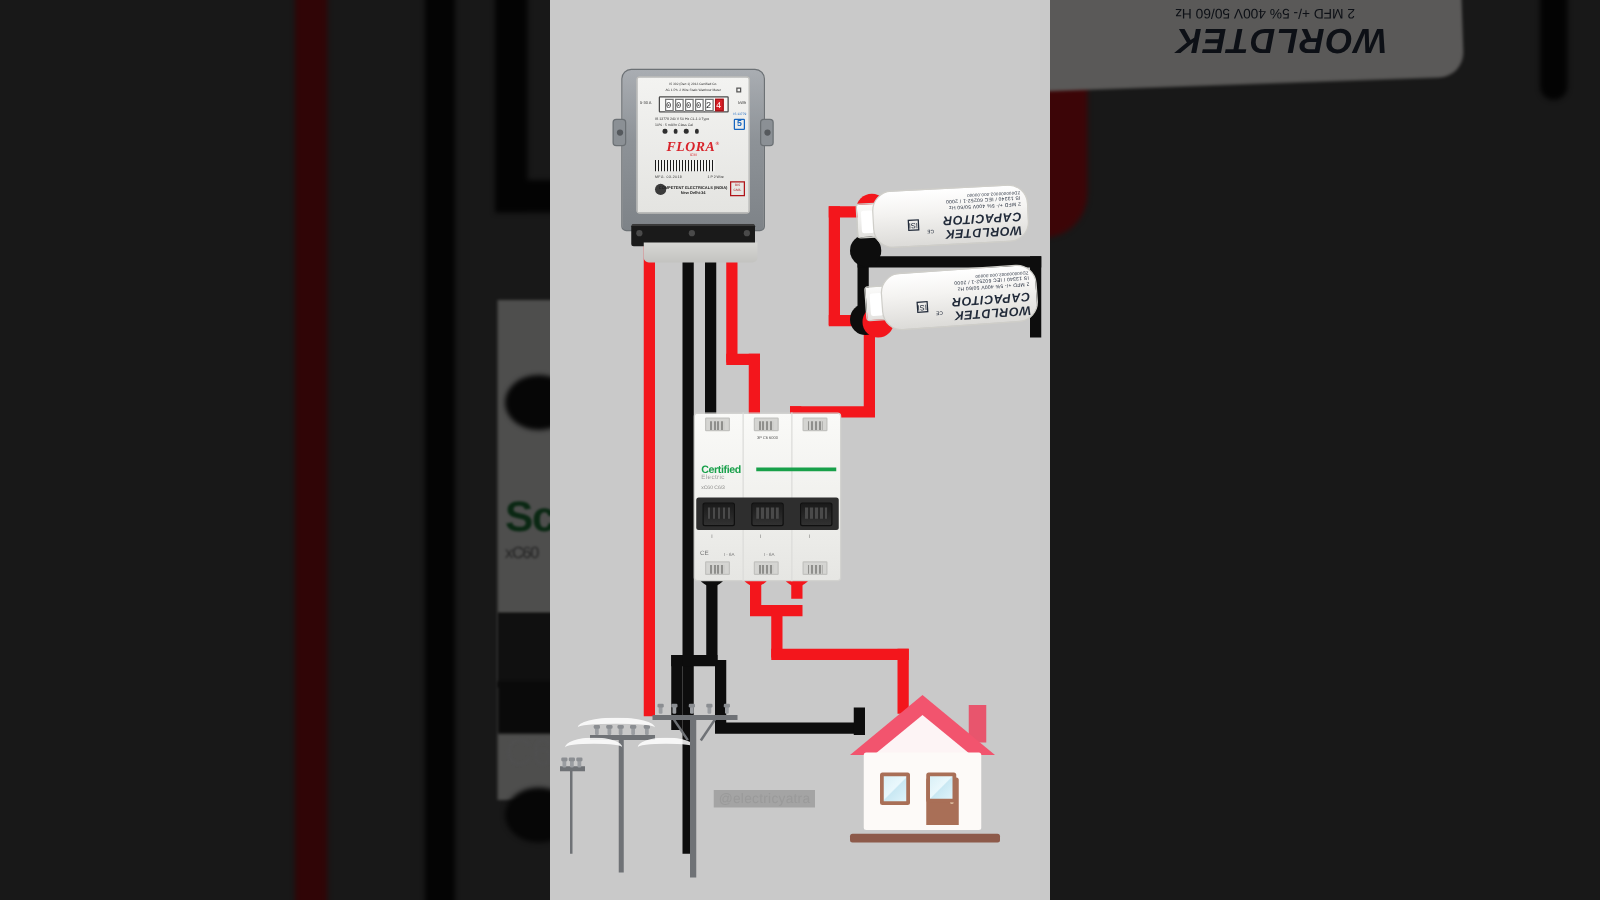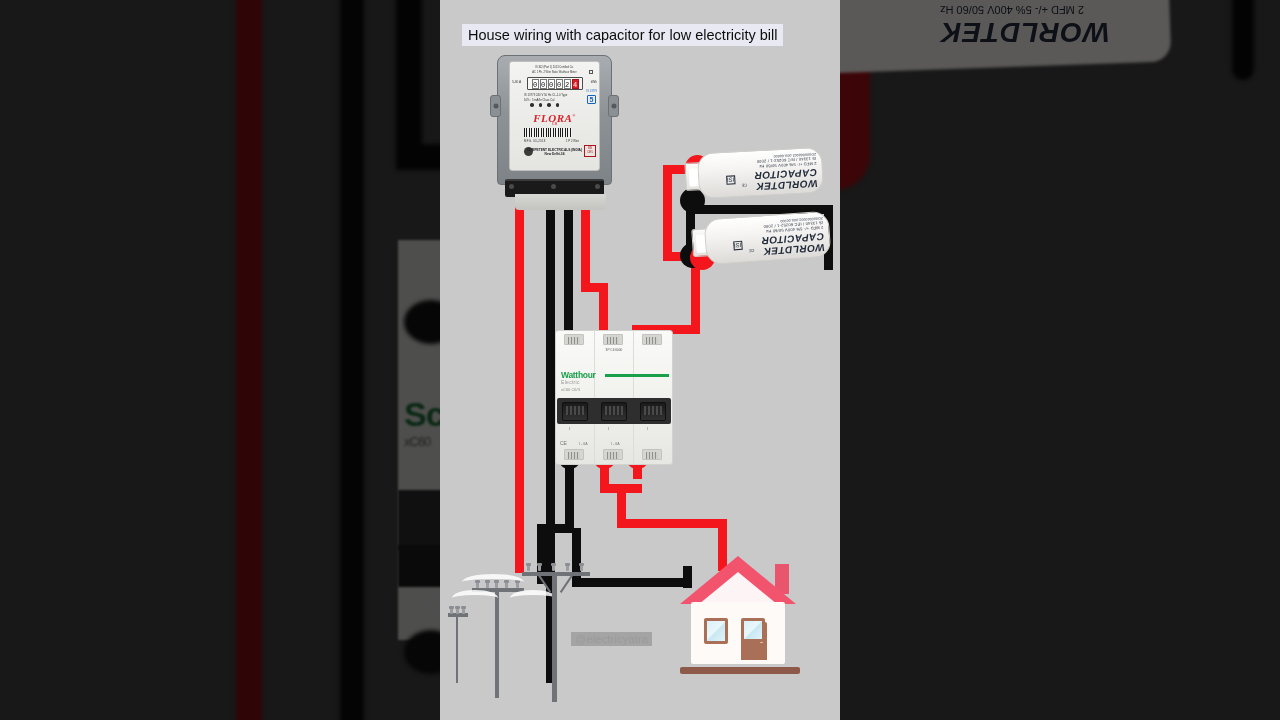--- a/index.html
+++ b/index.html
@@ -463,23 +463,20 @@
         <span class="sub">2 MFD +/- 5% 400V 50/60 Hz</span>
       </div>
       <div class="bgr-blackwire"></div>
     </div>
 
     <div class="bg-darken"></div>
   </div>
 
   <div id="panel">
 
-    <div class="title-bar">
-      <span>House wiring with capacitor for low electricity bill</span>
-    </div>
 
     <div class="wires">
 
       <div class="w red" style="left:75px; top:178px; width:9px; height:395px;"></div>
 
       <div class="w black" style="left:106px; top:178px; width:9px; height:505px;"></div>
 
       <div class="w black" style="left:124px; top:178px; width:9px; height:207px;"></div>
       <div class="w black" style="left:124px; top:380px; width:22px; height:9px;"></div>
       <div class="w black" style="left:137px; top:380px; width:9px; height:-0px;"></div>
@@ -630,21 +627,21 @@
         <div class="mcb-term-slot" style="left:48px;">
             <i></i>
           </div>
         <div class="mcb-term-slot" style="left:87px;">
             <i></i>
           </div>
       </div>
       <div class="mcb-label-top">3P  C6   6000</div>
 
       <div class="mcb-brand">
-        <div class="n1">Watthour</div>
+        <div class="n1">Certified</div>
         <div class="n2">Electric</div>
         <div class="n3">xC60 C6/3</div>
       </div>
       <div class="mcb-greenbar"></div>
 
       <div class="mcb-window">
         <div class="mcb-lever" style="left:5px;"></div>
         <div class="mcb-lever" style="left:44px;"></div>
         <div class="mcb-lever" style="left:83px;"></div>
       </div>

